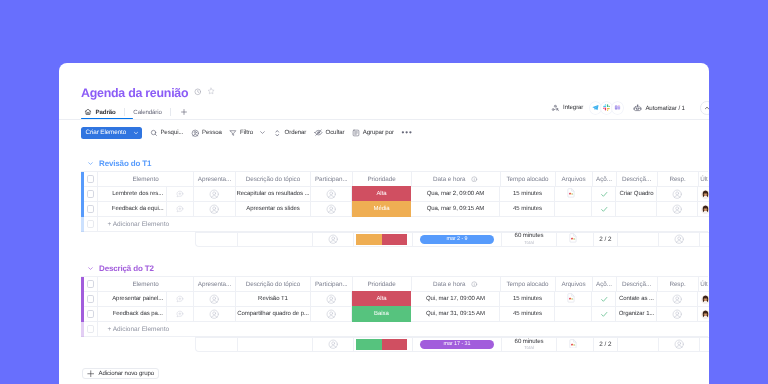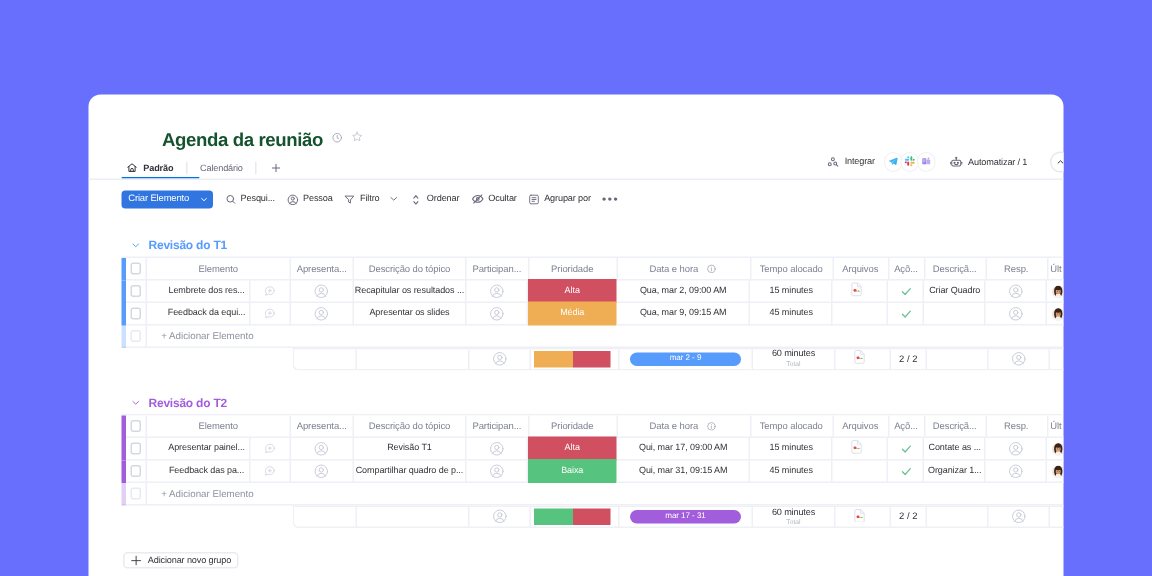--- a/index.html
+++ b/index.html
@@ -5,21 +5,21 @@
   * { box-sizing: border-box; margin:0; padding:0; }
   html,body { width:768px; height:384px; overflow:hidden; }
   body { background:#686FFD; font-family:"Liberation Sans", sans-serif;
          -webkit-font-smoothing:antialiased; text-rendering:geometricPrecision; }
 
   .card { position:absolute; left:59px; top:63px; width:650px; height:321px;
           background:#fff; border-radius:8px 8px 0 0; overflow:hidden; }
 
   
   .title-row { position:absolute; left:22px; top:21px; display:flex; align-items:center; gap:5.5px;}
-  .btitle { font-size:12.4px; font-weight:700; color:#14532d; letter-spacing:-0.25px; line-height:15px;margin-left:27px;}
+  .btitle { font-size:12.4px; font-weight:700; color:#8b5cf6; letter-spacing:-0.25px; line-height:15px;}
 
   .tabs { position:absolute; left:25px; top:42px; display:flex; align-items:center; height:14px; }
   .tab { display:flex; align-items:center; gap:3.5px; font-size:6.1px; letter-spacing:-0.1px; color:#676879; }
   .tab.sel { color:#323338; font-weight:700; }
   .tabsep { width:1px; height:8px; background:#e6e9ef; margin:0 8.4px; }
   .tab-underline{ position:absolute; left:22px; top:54.5px; width:52px; height:1.5px;
                   background:#0073ea; border-radius:2px;}
   .headline { position:absolute; left:0; top:55.5px; width:650px; height:1px; background:#eceef3;}
 
   .hright { position:absolute; left:492.3px; top:38px; display:flex; align-items:center; height:14px; gap:0;}
@@ -581,21 +581,21 @@
           </div>
         </div>
       </div>
       <div class="group" style="top:200.2px">
         <div class="gtitle" style="color:#A25DDC">
           <span class="ic" style="display:inline-flex;line-height:0;color:#A25DDC;">
             <svg width="7" height="7" viewBox="0 0 24 24" fill="none" stroke="currentColor" stroke-width="2.2" stroke-linecap="round" stroke-linejoin="round">
               <path d="M5.6 9.2L12 15.2l6.4-6"></path>
             </svg>
           </span>
-          <span>Revisão do T2</span>
+          <span>Descriçã do T2</span>
         </div>
         <div class="gtable">
           <div class="grow hdr">
             <div class="cell c-color" style="background:#A25DDC"></div>
             <div class="cell c-chk">
               <span class="chk"></span>
             </div>
             <div class="cell" style="flex:0 0 96px;">
               <span>Elemento</span>
             </div>

